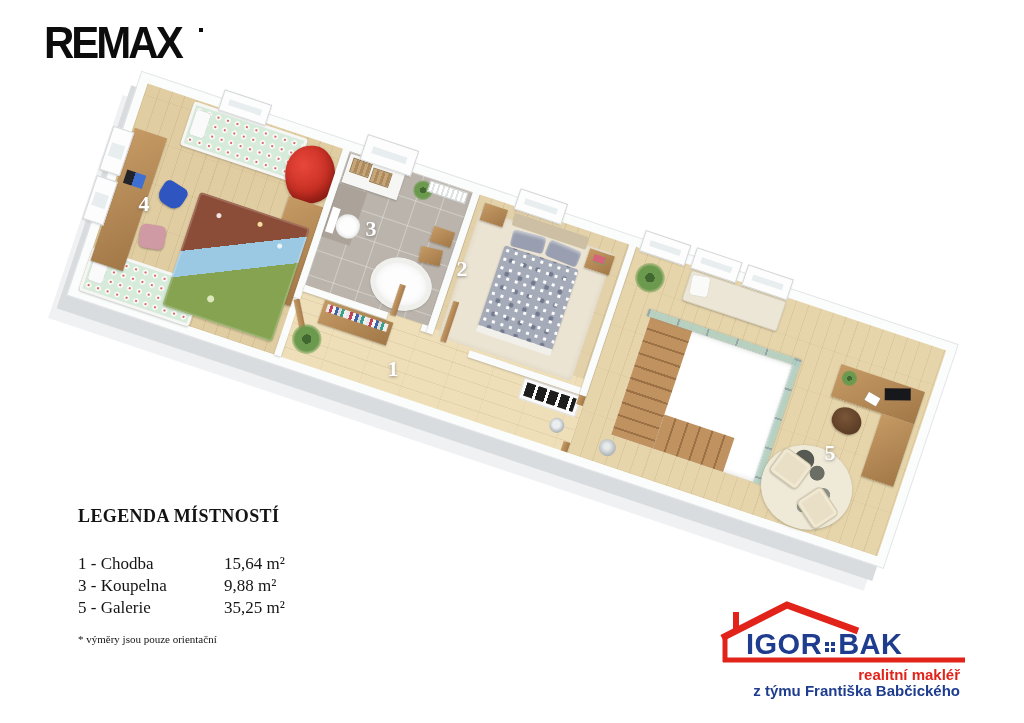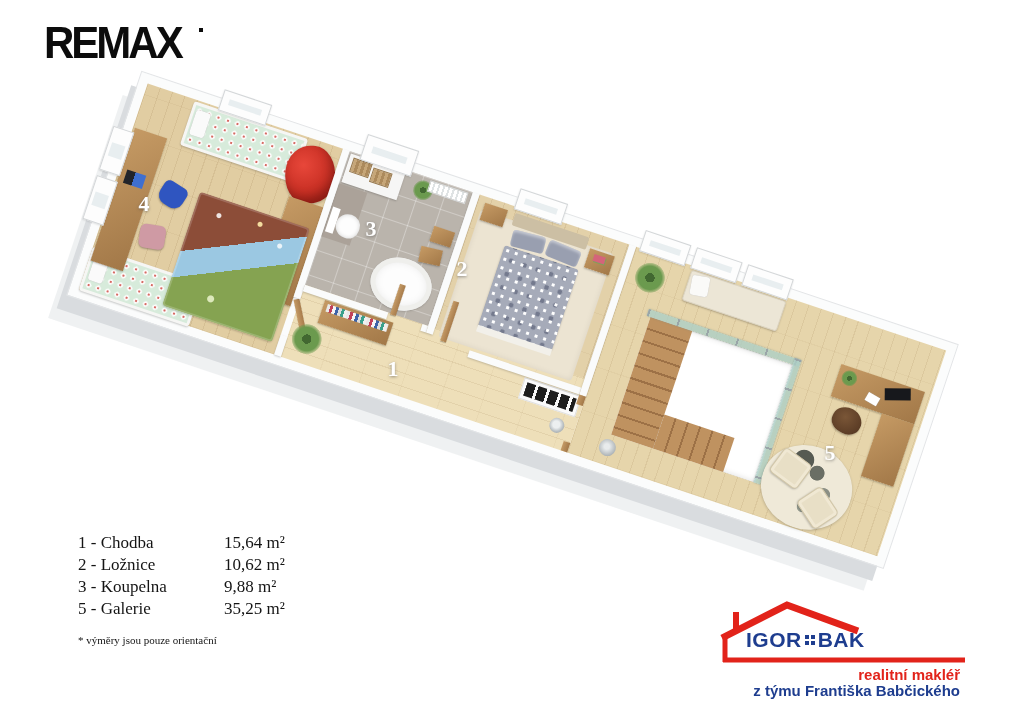--- a/index.html
+++ b/index.html
@@ -192,21 +192,21 @@
   .legend-title{font-size:18px;font-weight:600;letter-spacing:.4px;}
   .legend-rows{margin-top:26px;font-size:17px;}
   .legend-row{display:flex;line-height:22px;gap:24px;}
   .legend-label{width:122px;}
   .legend-area{width:90px;}
   .legend-foot{margin-top:14px;font-size:11px;}
 
   
   .agent{position:absolute;left:700px;top:592px;width:290px;height:115px;}
   .agent svg{position:absolute;left:0;top:0;}
-  .agent-name{position:absolute;left:46px;top:36px;font-size:21px;font-weight:bold;
+  .agent-name{position:absolute;left:46px;top:36px;font-size:29px;font-weight:bold;
      color:#1e3d8f;letter-spacing:.5px;white-space:nowrap;}
   .agent-sep{display:inline-block;width:10px;height:17px;margin:0 3px;
      background:linear-gradient(#1e3d8f,#1e3d8f) 0 5px/4px 4px no-repeat,
                 linear-gradient(#1e3d8f,#1e3d8f) 6px 5px/4px 4px no-repeat,
                 linear-gradient(#1e3d8f,#1e3d8f) 0 11px/4px 4px no-repeat,
                 linear-gradient(#1e3d8f,#1e3d8f) 6px 11px/4px 4px no-repeat;}
   .agent-t1{position:absolute;left:0;top:74px;width:260px;text-align:right;
      font-size:15px;font-weight:bold;color:#e2231a;}
   .agent-t2{position:absolute;left:0;top:90px;width:260px;text-align:right;
      font-size:15px;font-weight:bold;color:#1e3d8f;}
@@ -306,28 +306,25 @@
     <div id="win-t6" class="win"></div>
   </div>
 
   <div class="num" style="left:393px;top:369px">1</div>
   <div class="num" style="left:462px;top:269px">2</div>
   <div class="num" style="left:371px;top:229px">3</div>
   <div class="num" style="left:144px;top:204px">4</div>
   <div class="num" style="left:830px;top:453px">5</div>
 
   <div class="legend">
+    <div class="legend-title">LEGENDA MÍSTNOSTÍ</div>
     <div class="legend-rows">
       <div class="legend-row">
         <span class="legend-label">1 - Chodba</span>
         <span class="legend-area">15,64 m²</span>
-      </div>
-      <div class="legend-row">
-        <span class="legend-label">2 - Ložnice</span>
-        <span class="legend-area">10,62 m²</span>
       </div>
       <div class="legend-row">
         <span class="legend-label">3 - Koupelna</span>
         <span class="legend-area">9,88 m²</span>
       </div>
       <div class="legend-row">
         <span class="legend-label">5 - Galerie</span>
         <span class="legend-area">35,25 m²</span>
       </div>
     </div>

